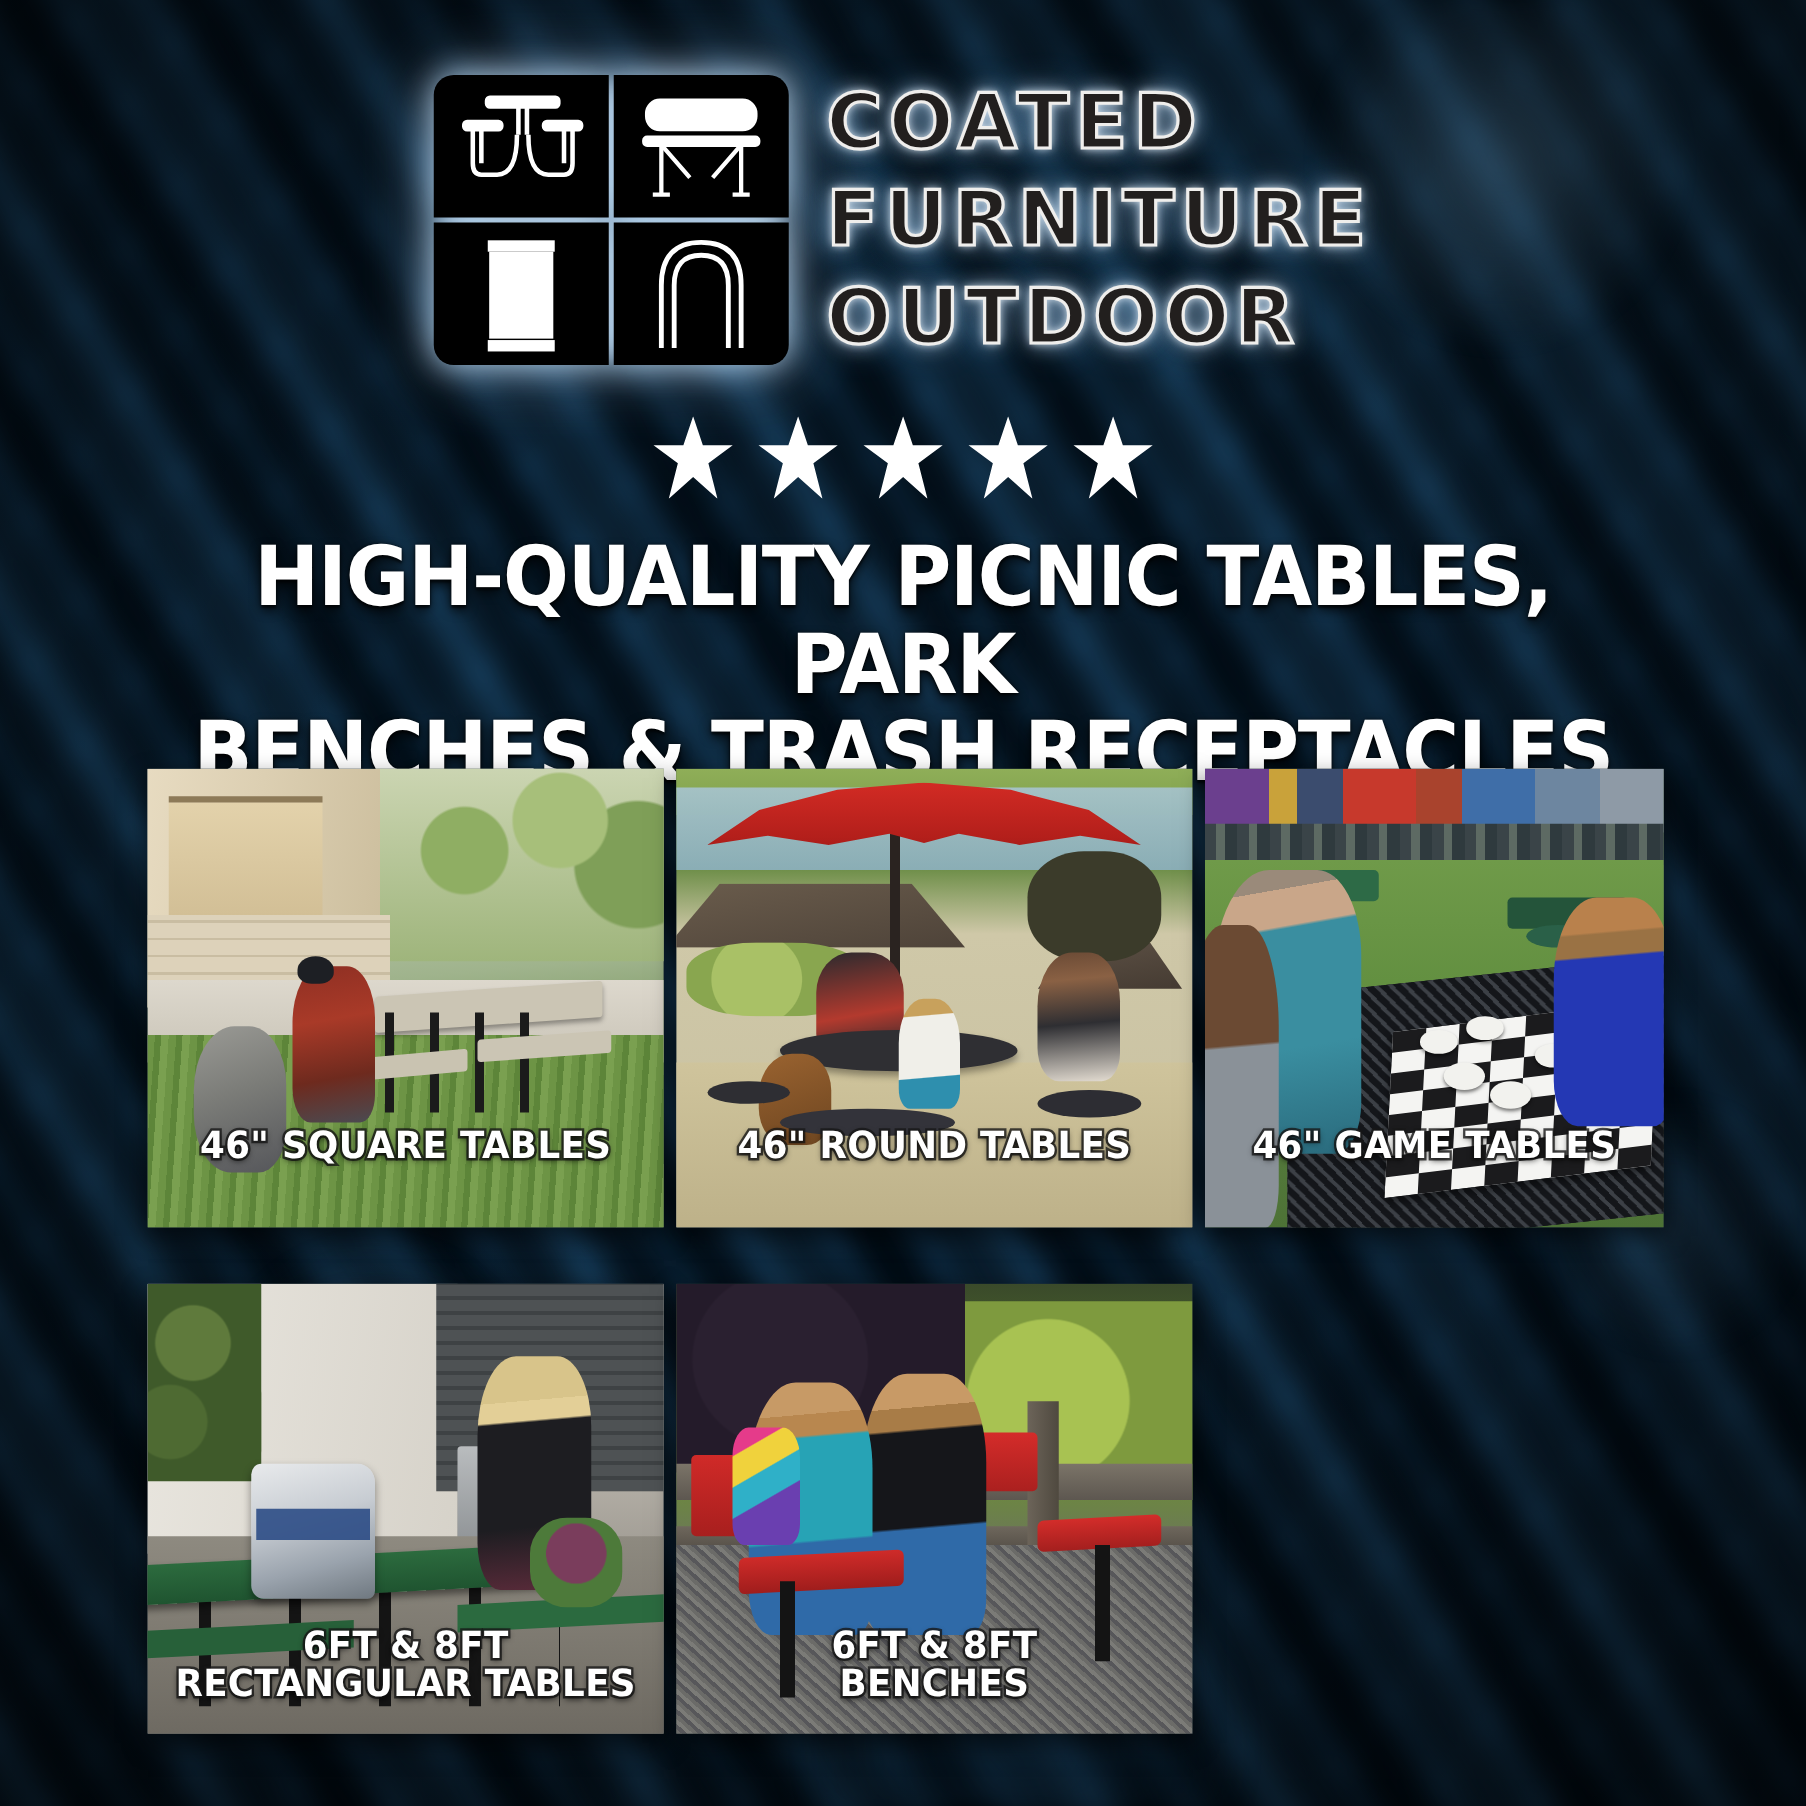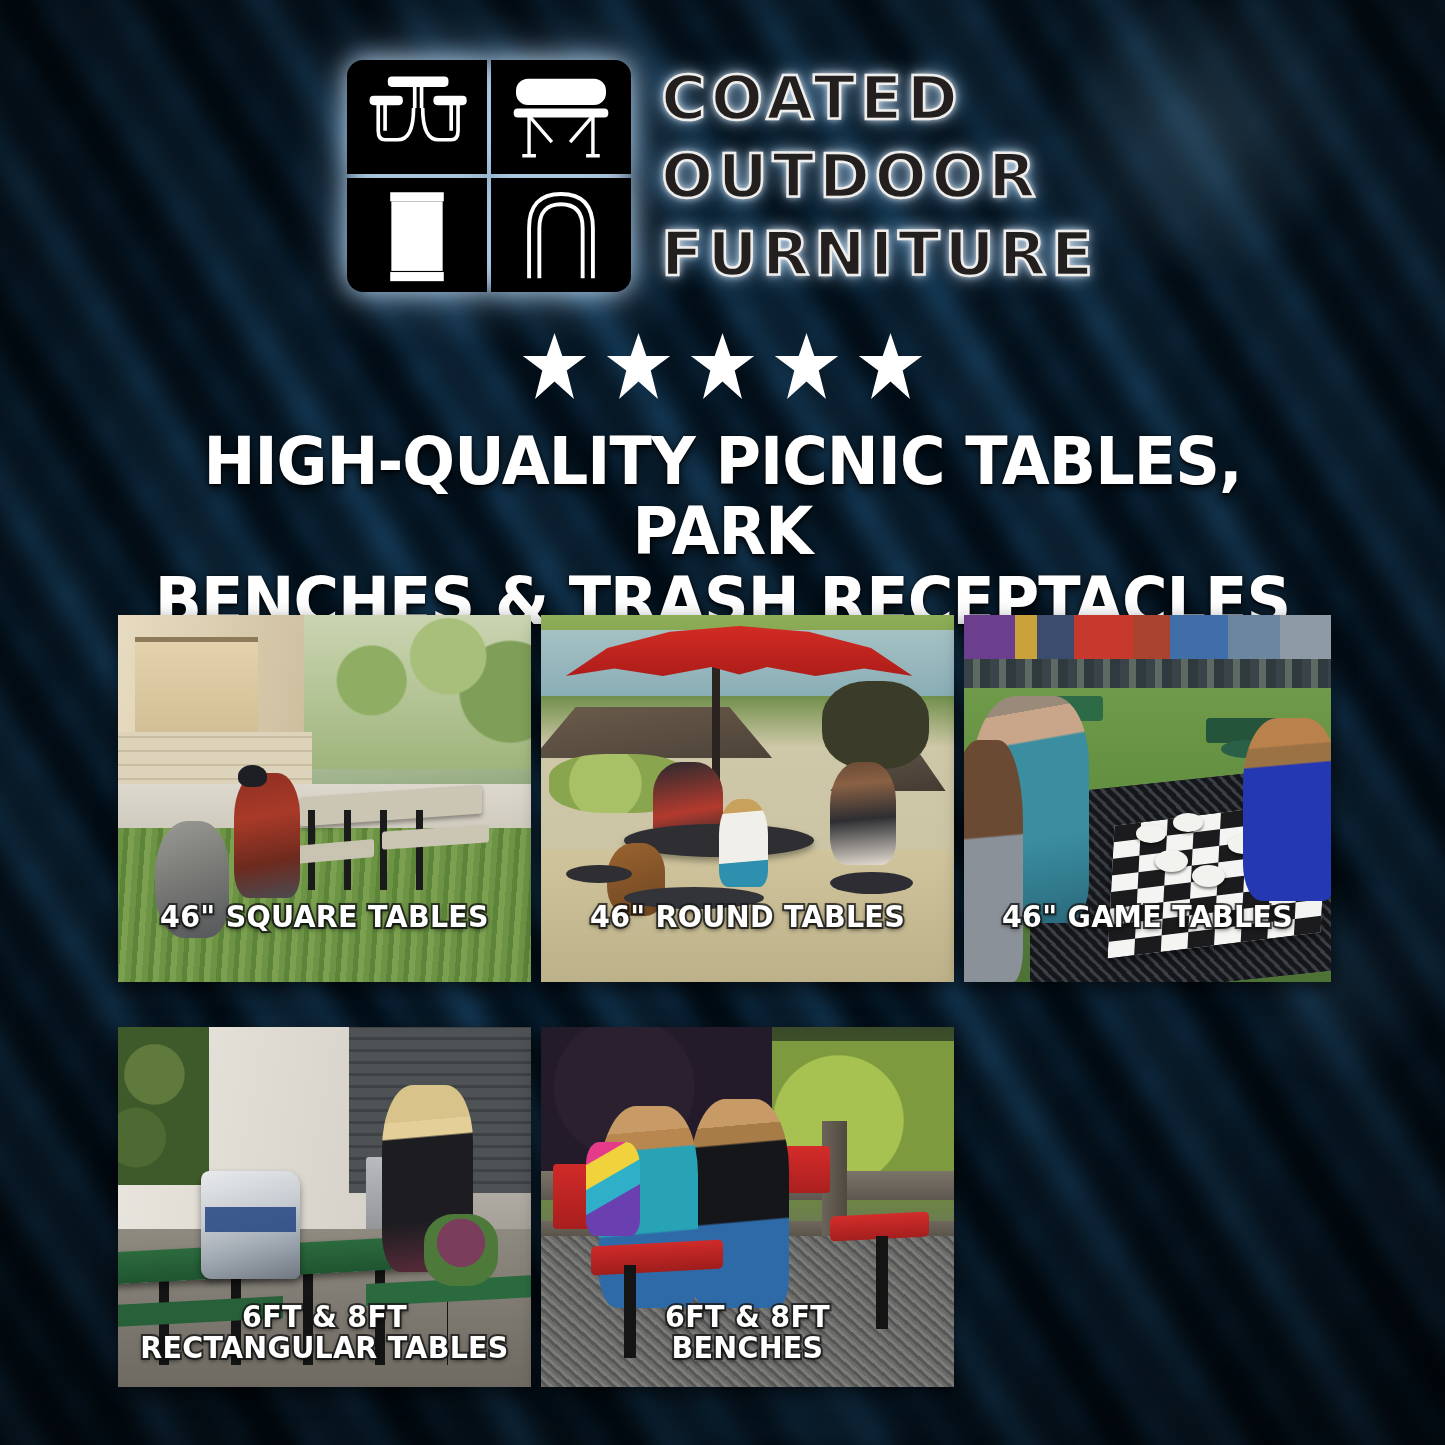--- a/index.html
+++ b/index.html
@@ -324,22 +324,22 @@
           <g stroke="#fff" stroke-width="3.4" fill="none">
             <path d="M22 88 V44 Q22 14 50 14 Q78 14 78 44 V88"></path>
             <path d="M31 88 V44 Q31 23 50 23 Q69 23 69 44 V88"></path>
           </g>
         </svg>
       </div>
     </div>
 
     <div class="logo-words">
       <div class="logo-word w1">COATED</div>
+      <div class="logo-word w3">FURNITURE</div>
       <div class="logo-word w2">OUTDOOR</div>
-      <div class="logo-word w3">FURNITURE</div>
     </div>
   </div>
 
   <div class="stars">
     <div class="star"></div>
     <div class="star"></div>
     <div class="star"></div>
     <div class="star"></div>
     <div class="star"></div>
   </div>

